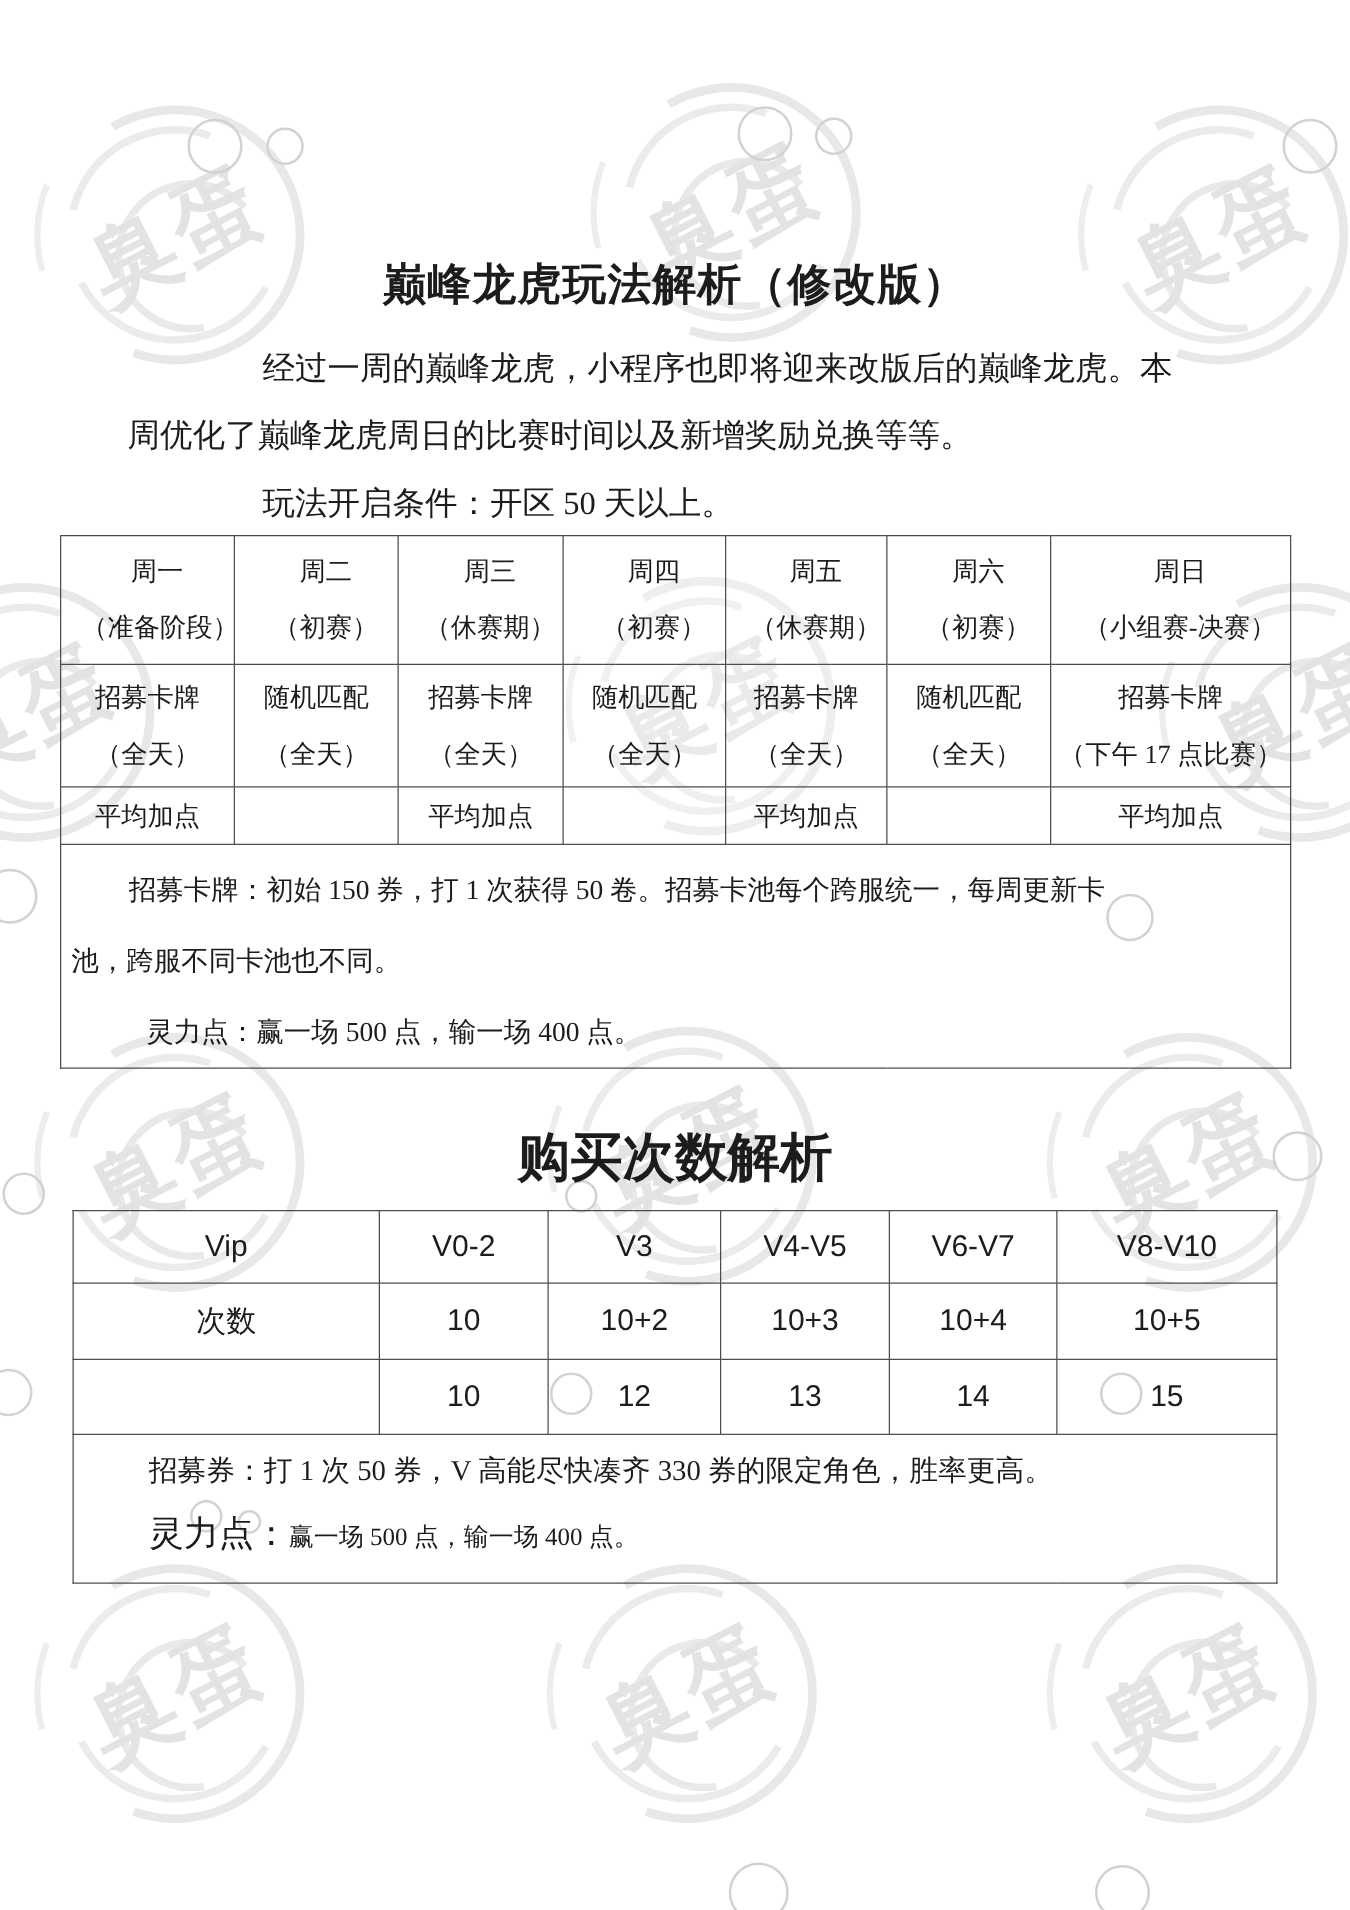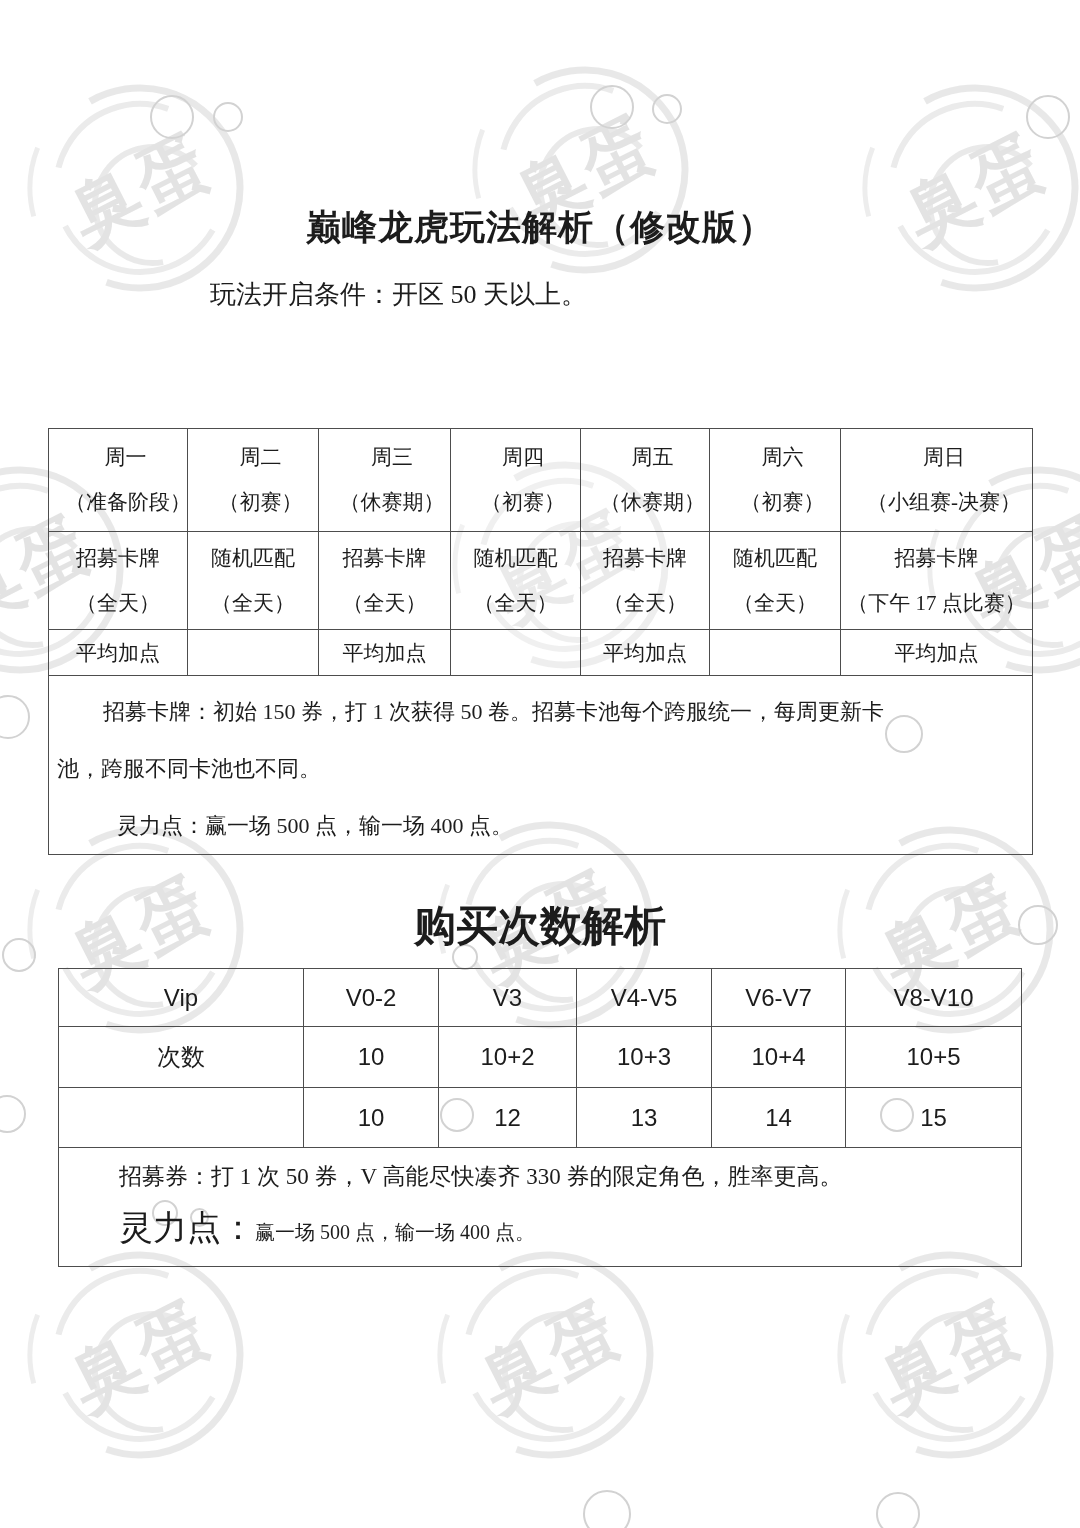--- a/index.html
+++ b/index.html
@@ -31,21 +31,21 @@
   .t2{position:absolute;left:58px;top:968px;width:963px;
       font-family:"Liberation Sans","DejaVu Sans",sans-serif;font-size:24px;}
   .t2 .r1 td{height:55px;}
   .t2 .r2 td{height:58px;}
   .t2 .r3 td{height:57px;}
   .t2 .note{height:114px;text-align:left;padding:4px 8px 0 60px;vertical-align:top;}
   .t2 .note .n1{height:50px;line-height:50px;font-size:23px;
                 font-family:"Liberation Serif","DejaVu Serif",serif;white-space:nowrap;}
   .t2 .note .n2{height:52px;line-height:52px;white-space:nowrap;
                 font-family:"Liberation Serif","DejaVu Serif",serif;}
-  .t2 .note .n2 .lbl{font-size:34px;}
+  .t2 .note .n2 .lbl{font-size:28px;}
   .t2 .note .n2 .txt{font-size:20px;}
 </style>
 </head>
 <body>
 
 <div class="page">
 
   <div class="wm-layer">
     <svg width="0" height="0" style="position:absolute">
       <defs>
@@ -127,20 +127,22 @@
     <div class="ring" style="left:190px;top:1208px;width:15px;height:15px"></div>
     <div class="ring" style="left:583px;top:1490px;width:44px;height:44px"></div>
     <div class="ring" style="left:876px;top:1492px;width:40px;height:40px"></div>
   </div>
 
   <div class="content">
 
     <div class="doc-title">巅峰龙虎玩法解析（修改版）</div>
 
     <div class="intro">
+      <span class="ln ind">经过一周的巅峰龙虎，小程序也即将迎来改版后的巅峰龙虎。本</span>
+      <span class="ln">周优化了巅峰龙虎周日的比赛时间以及新增奖励兑换等等。</span>
       <span class="ln ind">玩法开启条件：开区 50 天以上。</span>
     </div>
 
     <table class="t1">
       <colgroup>
         <col style="width:139px">
           <col style="width:131px">
           <col style="width:132px">
         <col style="width:130px">
           <col style="width:129px">

